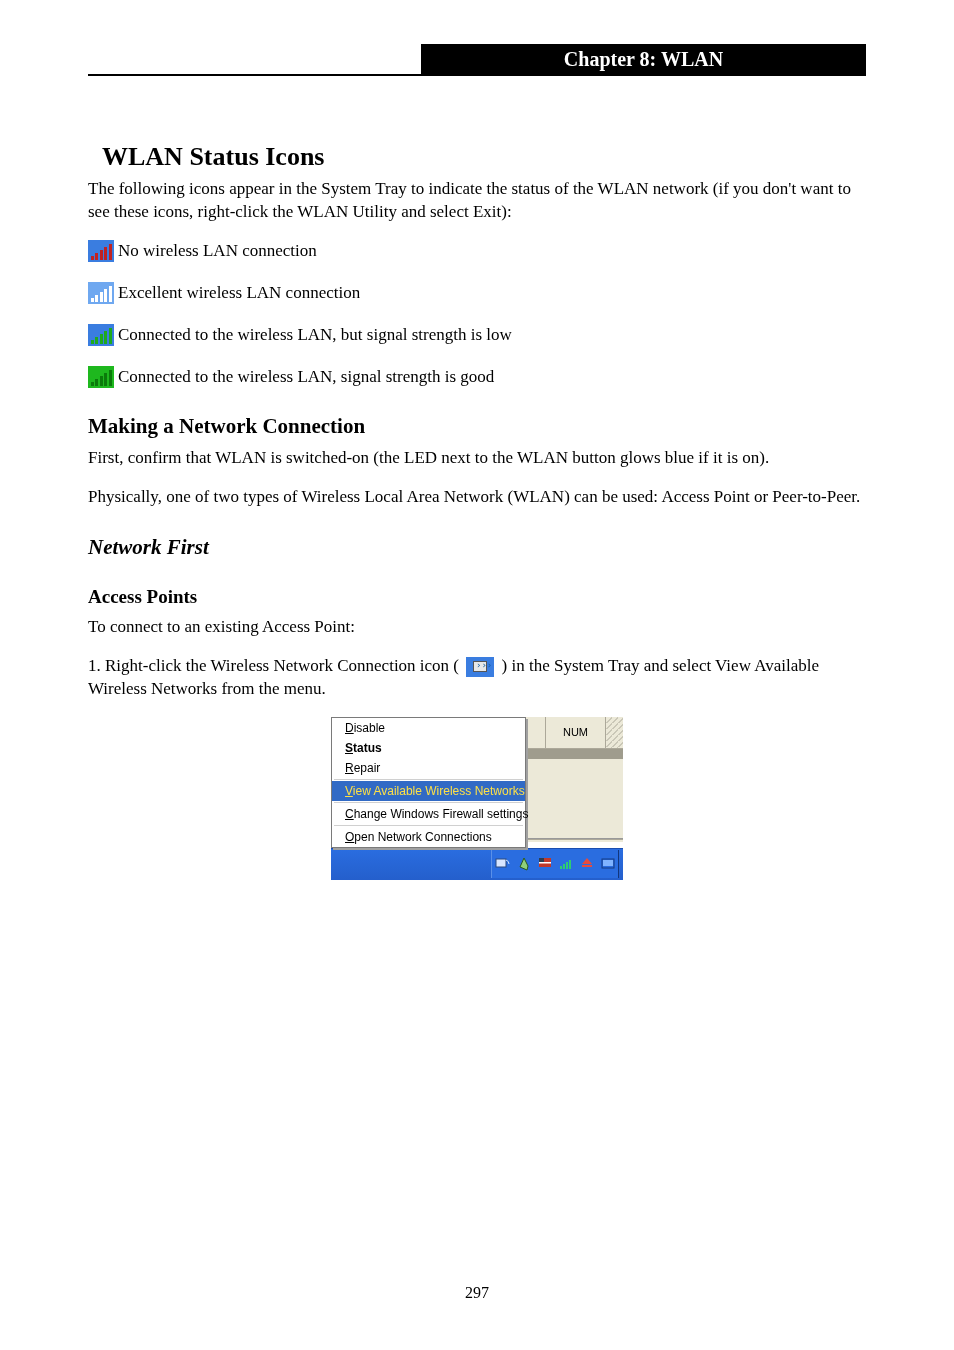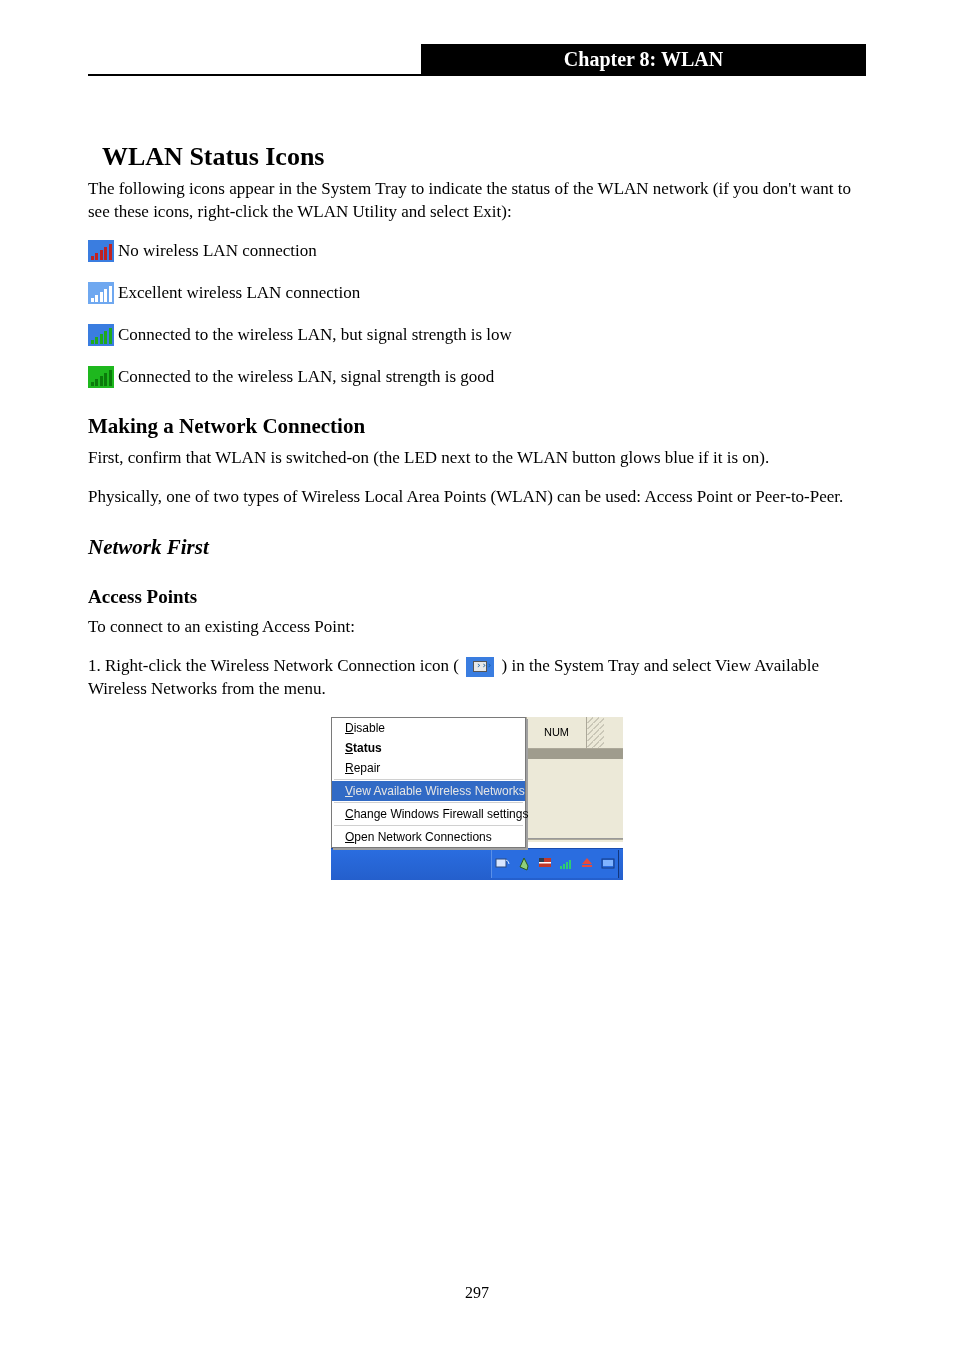--- a/index.html
+++ b/index.html
@@ -131,30 +131,30 @@
     font-size: 12px;
     box-shadow: 2px 2px 0 #a0a0a0;
     position: relative;
     z-index: 3;
   }
   .cx-item {
     padding: 3px 10px 3px 13px;
     white-space: nowrap;
   }
   .cx-item.bold { font-weight: bold; }
-  .cx-item.sel { background: #316ac5; color: #e5e5e5; text-align: right; }
+  .cx-item.sel { background: #316ac5; color: #fde047; text-align: right; }
   .cx-sep { height:1px; background:#d0d0d0; margin:1px 2px; }
   .u { text-decoration: underline; }
 
   .behind {
     position: absolute; top: 0; left: 195px; right: 0;
   }
   .appbar {
     height: 32px; background: #ece9d8; border-bottom: 1px solid #aca899;
-    display: flex; align-items: stretch;
+    display: flex; justify-content: flex-end; align-items: stretch;
     font-family: Tahoma, sans-serif; font-size: 11px;
   }
   .num {
     border-left: 1px solid #aca899; width: 60px;
     display:flex; align-items:center; justify-content:center;
   }
   .grip {
     width: 18px; background:
       linear-gradient(135deg,#ece9d8 4px,#cac7b7 4px,#cac7b7 5px,#ece9d8 5px) 0 0/6px 6px;
     border-left:1px solid #aca899;
@@ -237,21 +237,21 @@
             <span class="b b3"></span>
             <span class="b b4"></span>
             <span class="b b5"></span>
         </span>
         <span>Connected to the wireless LAN, signal strength is good</span>
       </div>
     </div>
 
     <div class="h2">Making a Network Connection</div>
     <p class="p">First, confirm that WLAN is switched-on (the LED next to the WLAN button glows blue if it is on).</p>
-    <p class="p">Physically, one of two types of Wireless Local Area Points (WLAN) can be used: Access Point or Peer-to-Peer.</p>
+    <p class="p">Physically, one of two types of Wireless Local Area Network (WLAN) can be used: Access Point or Peer-to-Peer.</p>
 
     <div class="h2 italic">Network First</div>
 
     <div class="h3">Access Points</div>
     <p class="p">To connect to an existing Access Point:</p>
 
     <p class="p">
       <span>1.</span>
       <span>Right-click the Wireless Network Connection icon (</span>
       <span class="wifi-sys inline-icon">

